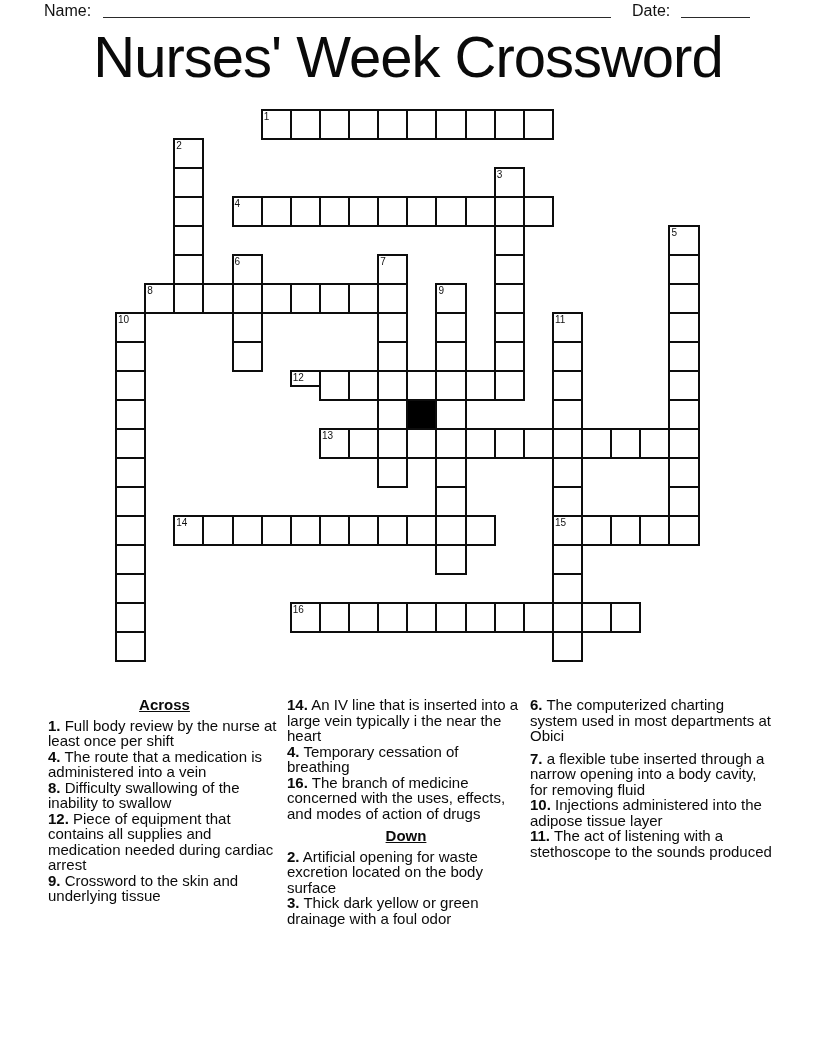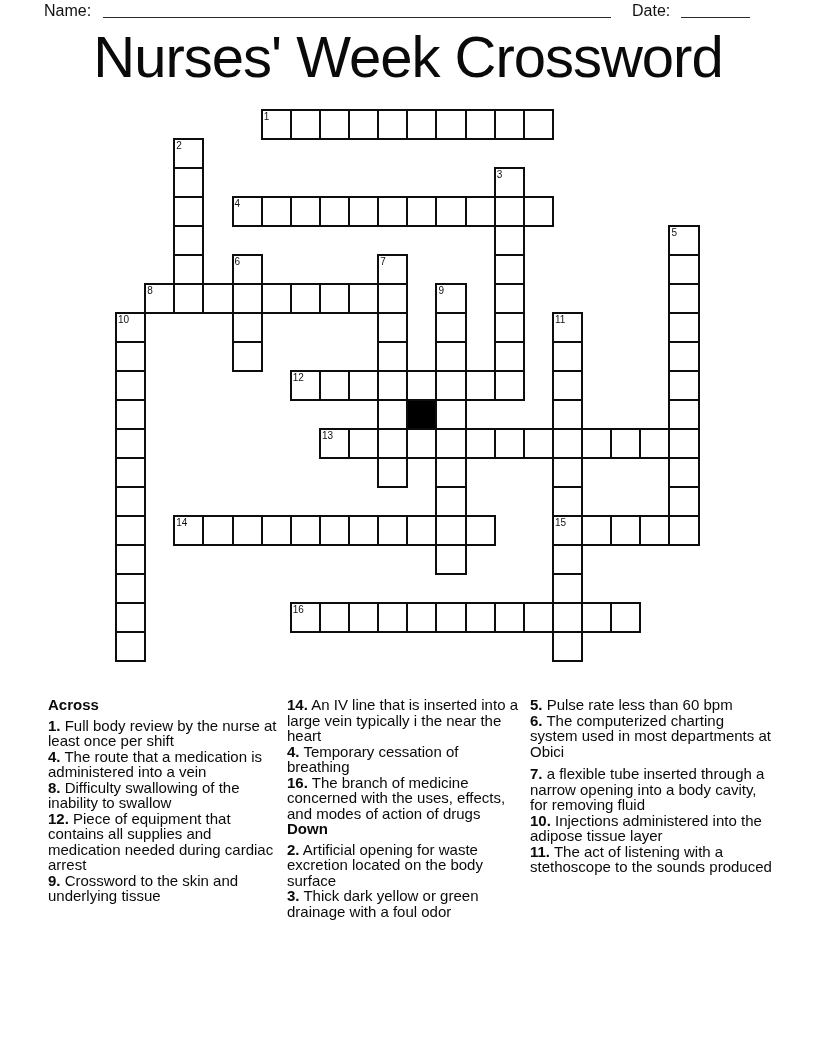--- a/index.html
+++ b/index.html
@@ -71,23 +71,25 @@
     top: 697px;
     font-size: 15px;
     line-height: 15.5px;
     color: #0a0a0a;
   }
   .cluecol.c0 { left: 48px;  width: 233px; }
   .cluecol.c1 { left: 287px; width: 238px; }
   .cluecol.c2 { left: 530px; width: 243px; }
   .clue-header {
     font-weight: 700;
+    text-decoration: underline;
     margin: 0 0 5px 0;
-  }
-  .clue-header.gap { }
+    text-align: center;
+  }
+  .clue-header.gap { margin-top: 7px; }
   .clue { margin: 0; }
   .clue.gap { margin-top: 7px; }
   .clue b { font-weight: 700; }
 </style>
 </head>
 <body>
 
 <div class="page">
   <span class="namelabel">Name:</span>
   <div class="blankline nameline"></div>
@@ -211,21 +213,21 @@
       <div class="cell" style="left: 551.95px; top: 428px; width: 31.13px; height: 31px;"></div>
       <div class="cell" style="left: 551.95px; top: 457px; width: 31.13px; height: 31px;"></div>
       <div class="cell" style="left: 551.95px; top: 486px; width: 31.13px; height: 31px;"></div>
       <div class="cell" style="left: 551.95px; top: 515px; width: 31.13px; height: 31px;">
         <span class="cellnum">15</span>
       </div>
       <div class="cell" style="left: 551.95px; top: 544px; width: 31.13px; height: 31px;"></div>
       <div class="cell" style="left: 551.95px; top: 573px; width: 31.13px; height: 31px;"></div>
       <div class="cell" style="left: 551.95px; top: 602px; width: 31.13px; height: 31px;"></div>
       <div class="cell" style="left: 551.95px; top: 631px; width: 31.13px; height: 31px;"></div>
-      <div class="cell" style="left: 289.78px; top: 370px; width: 31.13px; height: 31px;">
+      <div class="cell" style="left: 289.78px; top: 370px; width: 31.13px; height: 17px;">
         <span class="cellnum">12</span>
       </div>
       <div class="cell" style="left: 318.91px; top: 370px; width: 31.13px; height: 31px;"></div>
       <div class="cell" style="left: 348.04px; top: 370px; width: 31.13px; height: 31px;"></div>
       <div class="cell" style="left: 406.3px; top: 370px; width: 31.13px; height: 31px;"></div>
       <div class="cell" style="left: 464.56px; top: 370px; width: 31.13px; height: 31px;"></div>
       <div class="cell" style="left: 318.91px; top: 428px; width: 31.13px; height: 31px;">
         <span class="cellnum">13</span>
       </div>
       <div class="cell" style="left: 348.04px; top: 428px; width: 31.13px; height: 31px;"></div>
@@ -278,20 +280,19 @@
       </div>
     <div class="cluecol c1">
         <div class="clue"><b>14.</b><span> An IV line that is inserted into a large vein typically i the near the heart</span></div>
         <div class="clue"><b>4.</b><span> Temporary cessation of breathing</span></div>
         <div class="clue"><b>16.</b><span> The branch of medicine concerned with the uses, effects, and modes of action of drugs</span></div>
         <div class="clue-header gap">Down</div>
         <div class="clue"><b>2.</b><span> Artificial opening for waste excretion located on the body surface</span></div>
         <div class="clue"><b>3.</b><span> Thick dark yellow or green drainage with a foul odor</span></div>
       </div>
     <div class="cluecol c2">
-        <div class="clue"><b>5.</b><span> Pulse rate less than 60 bpm</span></div>
         <div class="clue"><b>6.</b><span> The computerized charting system used in most departments at Obici</span></div>
         <div class="clue gap"><b>7.</b><span> a flexible tube inserted through a narrow opening into a body cavity, for removing fluid</span></div>
         <div class="clue"><b>10.</b><span> Injections administered into the adipose tissue layer</span></div>
         <div class="clue"><b>11.</b><span> The act of listening with a stethoscope to the sounds produced</span></div>
       </div>
   </div>
 </div>
 
 </body></html>

